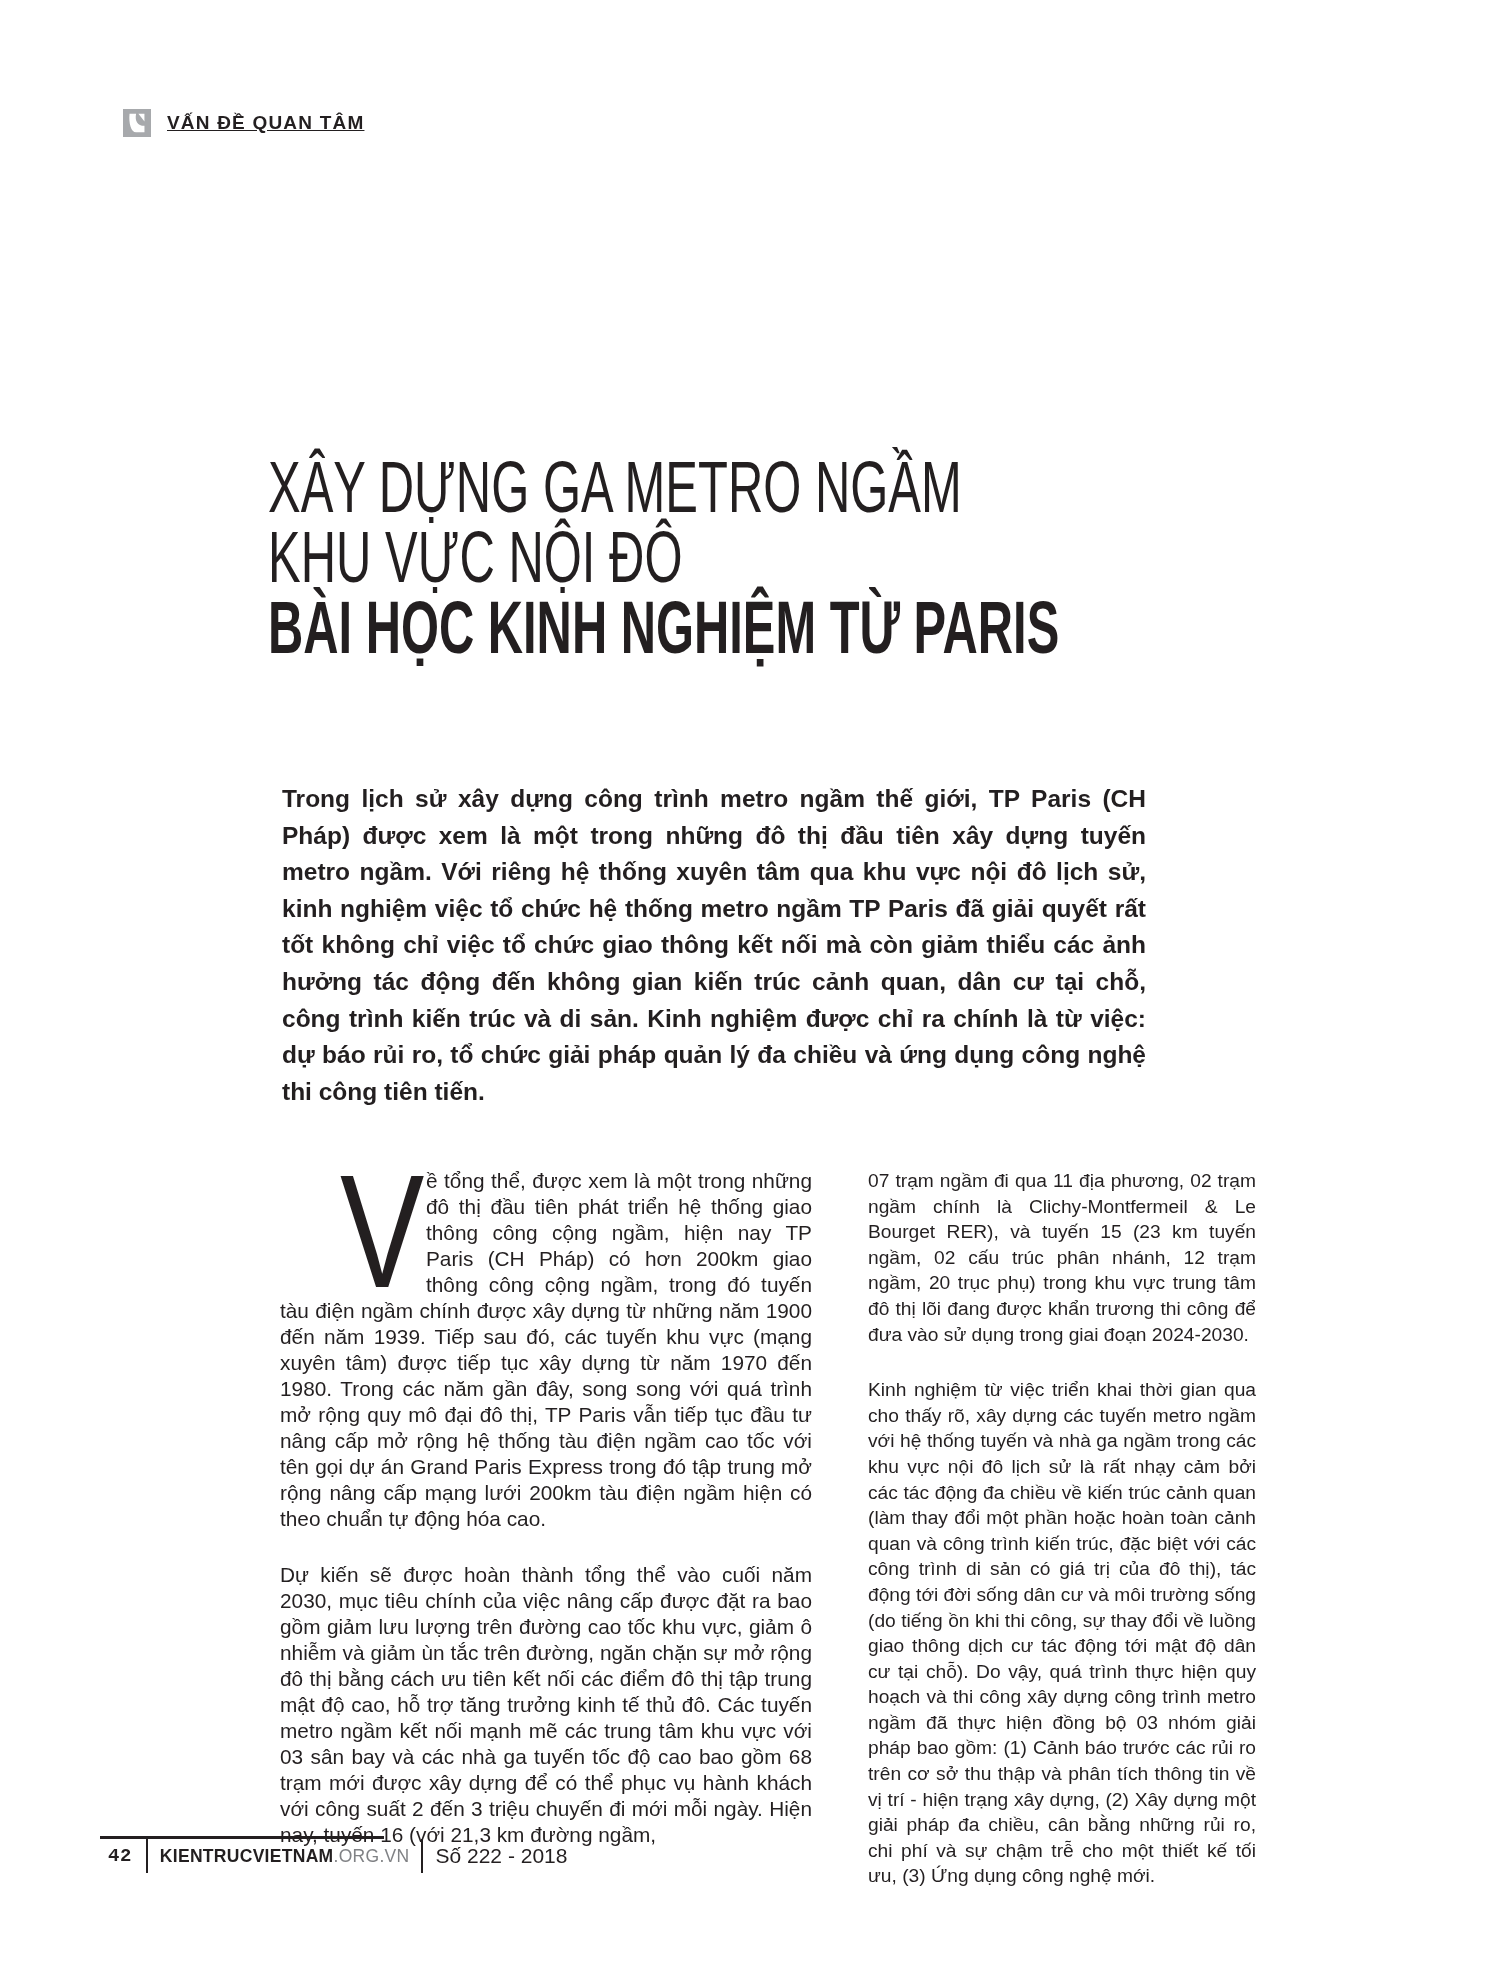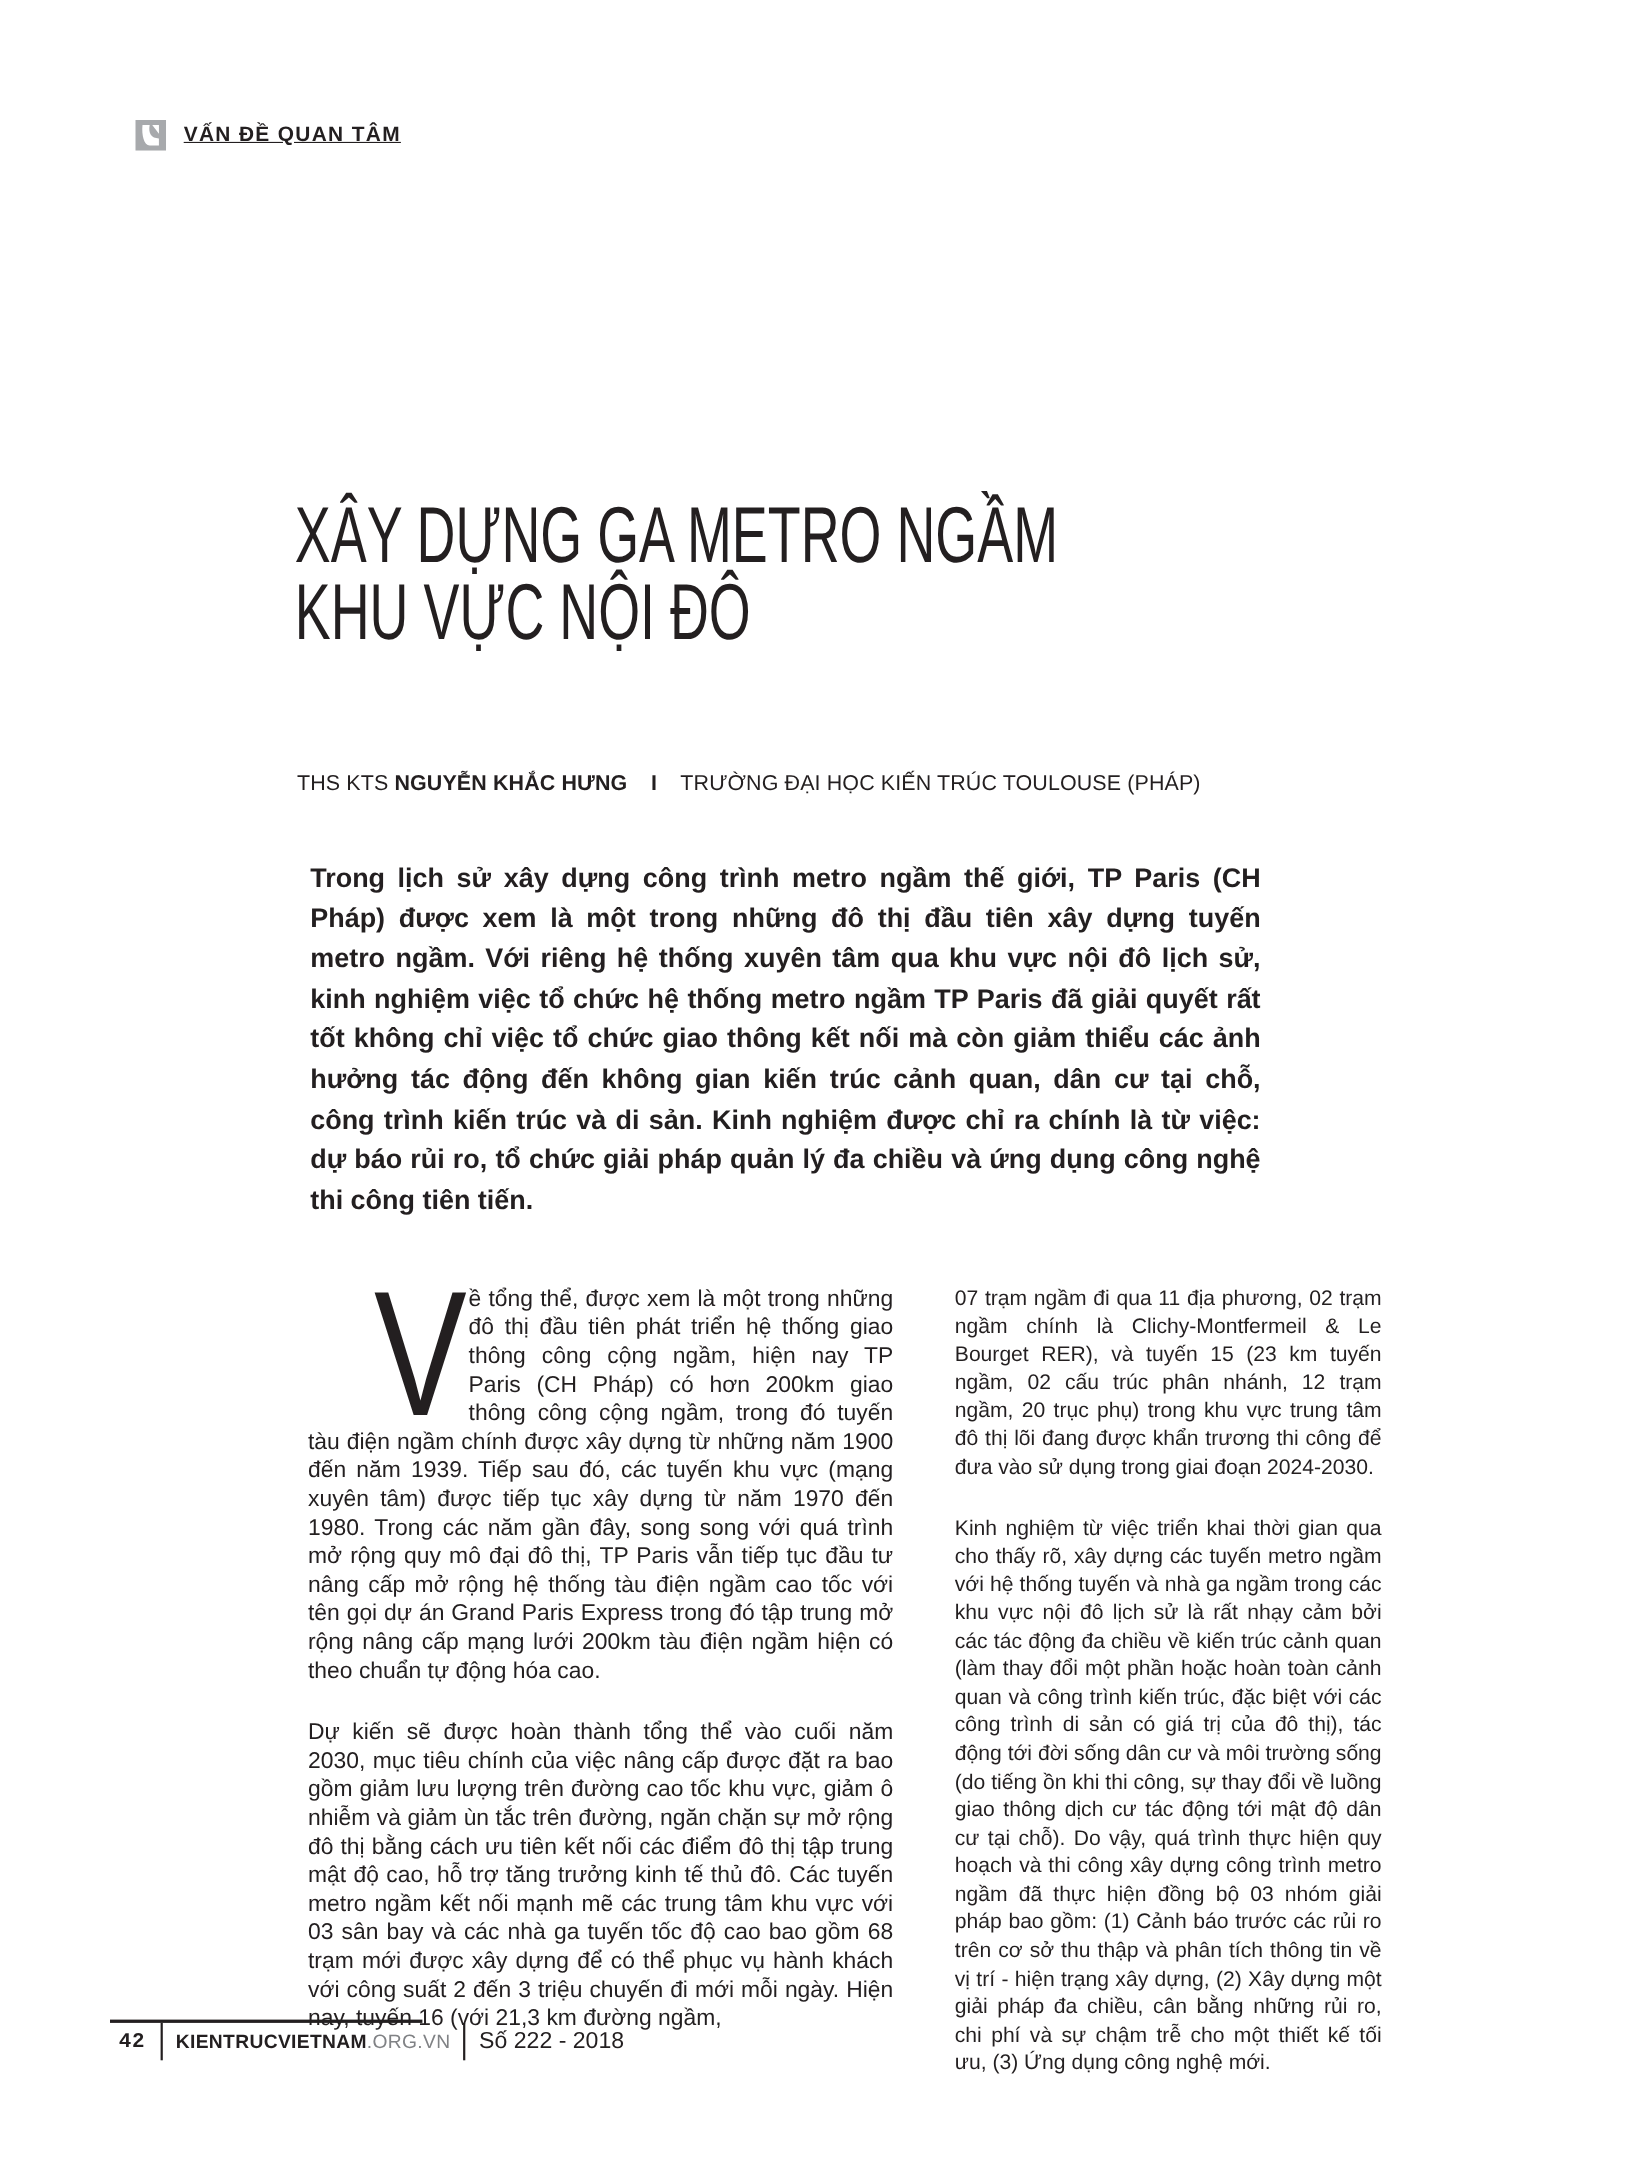--- a/index.html
+++ b/index.html
@@ -105,28 +105,23 @@
       <rect x="0" y="0" width="30" height="30" fill="#a7a9ac"></rect>
       <path d="M7 5 L14 5 C12.5 13 15.5 18 23 18 L23 25 L14 25 C8.5 25 6 15 7 5 Z" fill="#ffffff"></path>
       <path d="M16.5 5 L23 5 L23 13.5 Z" fill="#ffffff"></path>
     </svg>
     <span class="kicker-label">VẤN ĐỀ QUAN TÂM</span>
   </div>
 
   <div class="title-block">
     <div class="title-row"><span class="title-line title-light">XÂY DỰNG GA METRO NGẦM</span></div>
     <div class="title-row"><span class="title-line title-light">KHU VỰC NỘI ĐÔ</span></div>
+    <div class="title-row"><span class="title-line title-bold">BÀI HỌC KINH NGHIỆM TỪ PARIS</span></div>
   </div>
 
-  <div class="byline">
-    <span>THS KTS</span>
-    <span class="b-bold">NGUYỄN KHẮC HƯNG</span>
-    <span class="b-sep">I</span>
-    <span>TRƯỜNG ĐẠI HỌC KIẾN TRÚC TOULOUSE (PHÁP)</span>
-  </div>
 
   <div class="intro">Trong lịch sử xây dựng công trình metro ngầm thế giới, TP Paris (CH Pháp) được xem là một trong những đô thị đầu tiên xây dựng tuyến metro ngầm. Với riêng hệ thống xuyên tâm qua khu vực nội đô lịch sử, kinh nghiệm việc tổ chức hệ thống metro ngầm TP Paris đã giải quyết rất tốt không chỉ việc tổ chức giao thông kết nối mà còn giảm thiểu các ảnh hưởng tác động đến không gian kiến trúc cảnh quan, dân cư tại chỗ, công trình kiến trúc và di sản. Kinh nghiệm được chỉ ra chính là từ việc: dự báo rủi ro, tổ chức giải pháp quản lý đa chiều và ứng dụng công nghệ thi công tiên tiến.</div>
 
   <div class="columns">
     <div class="col col-left">
       <p><span class="dropcap">V</span><span>ề tổng thể, được xem là một trong những đô thị đầu tiên phát triển hệ thống giao thông công cộng ngầm, hiện nay TP Paris (CH Pháp) có hơn 200km giao thông công cộng ngầm, trong đó tuyến tàu điện ngầm chính được xây dựng từ những năm 1900 đến năm 1939. Tiếp sau đó, các tuyến khu vực (mạng xuyên tâm) được tiếp tục xây dựng từ năm 1970 đến 1980. Trong các năm gần đây, song song với quá trình mở rộng quy mô đại đô thị, TP Paris vẫn tiếp tục đầu tư nâng cấp mở rộng hệ thống tàu điện ngầm cao tốc với tên gọi dự án Grand Paris Express trong đó tập trung mở rộng nâng cấp mạng lưới 200km tàu điện ngầm hiện có theo chuẩn tự động hóa cao.</span></p>
       <p>Dự kiến sẽ được hoàn thành tổng thể vào cuối năm 2030, mục tiêu chính của việc nâng cấp được đặt ra bao gồm giảm lưu lượng trên đường cao tốc khu vực, giảm ô nhiễm và giảm ùn tắc trên đường, ngăn chặn sự mở rộng đô thị bằng cách ưu tiên kết nối các điểm đô thị tập trung mật độ cao, hỗ trợ tăng trưởng kinh tế thủ đô. Các tuyến metro ngầm kết nối mạnh mẽ các trung tâm khu vực với 03 sân bay và các nhà ga tuyến tốc độ cao bao gồm 68 trạm mới được xây dựng để có thể phục vụ hành khách với công suất 2 đến 3 triệu chuyến đi mới mỗi ngày. Hiện nay, tuyến 16 (với 21,3 km đường ngầm,</p>
     </div>
     <div class="col col-right">
       <p>07 trạm ngầm đi qua 11 địa phương, 02 trạm ngầm chính là Clichy-Montfermeil &amp; Le Bourget RER), và tuyến 15 (23 km tuyến ngầm, 02 cấu trúc phân nhánh, 12 trạm ngầm, 20 trục phụ) trong khu vực trung tâm đô thị lõi đang được khẩn trương thi công để đưa vào sử dụng trong giai đoạn 2024-2030.</p>

